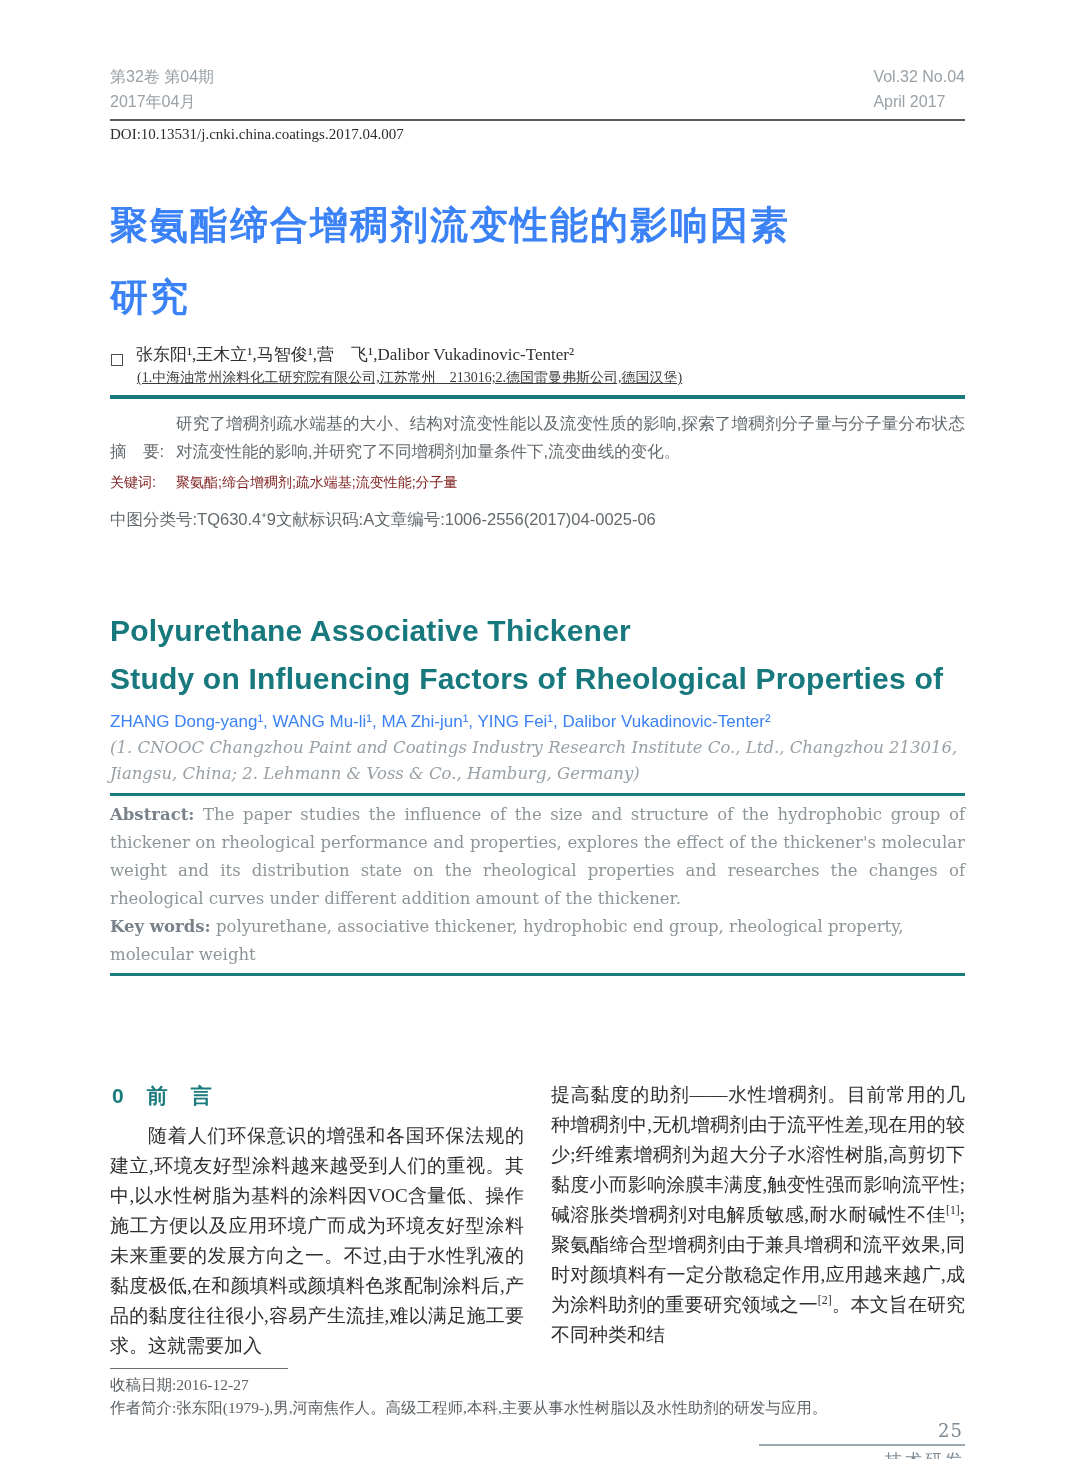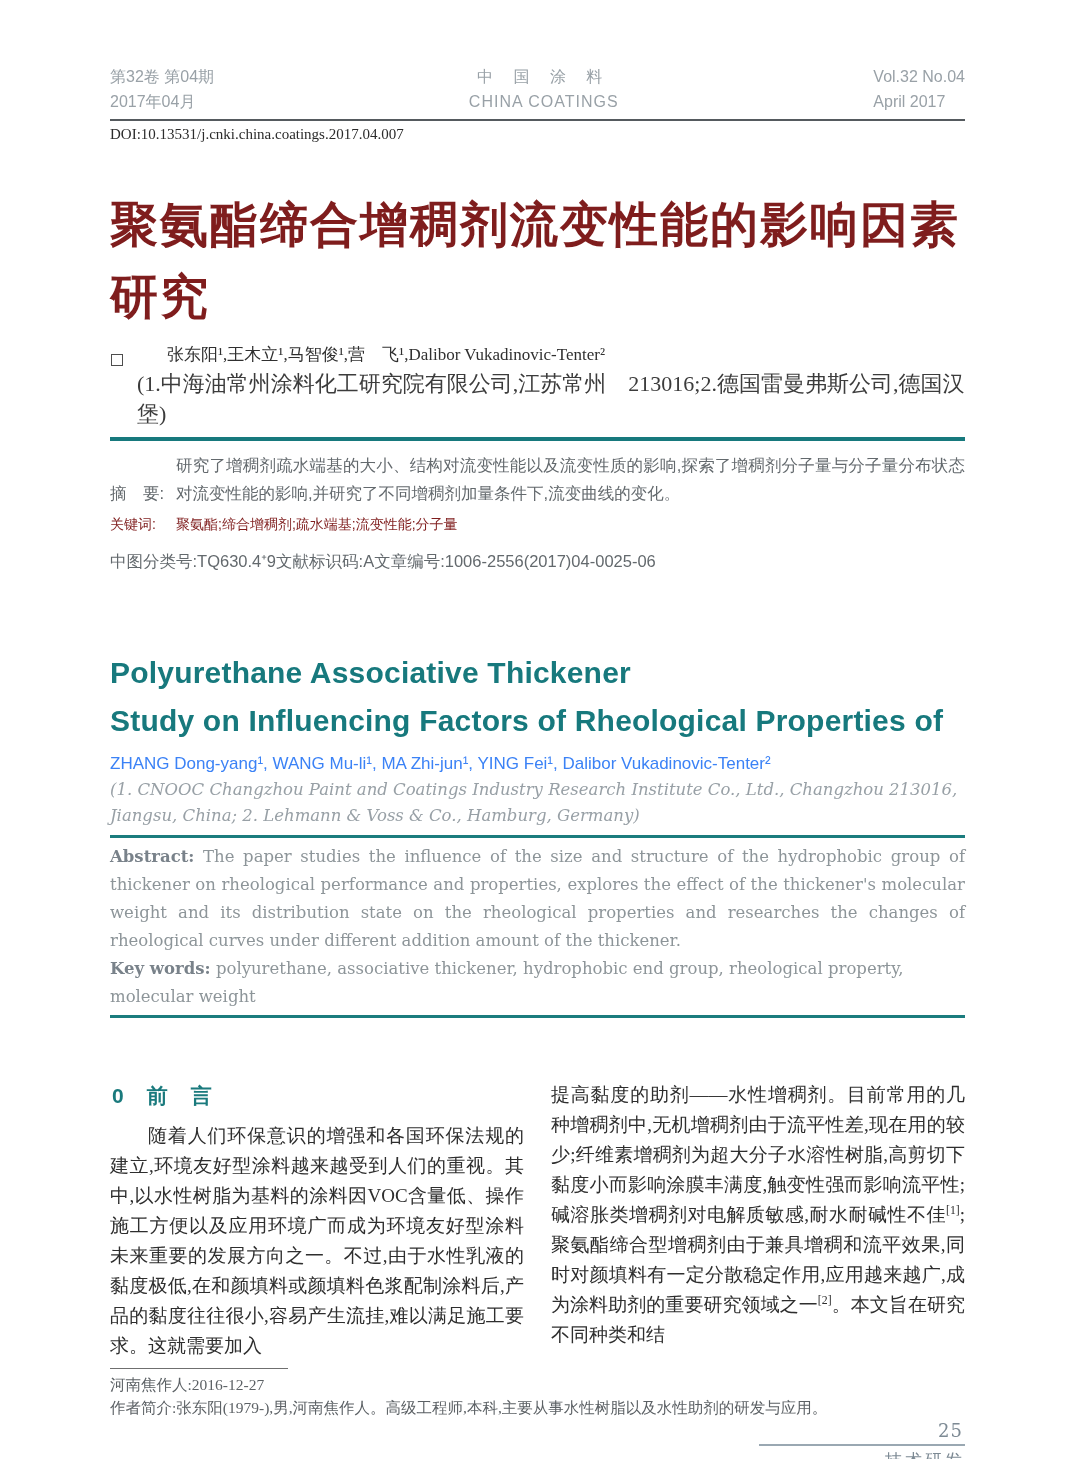--- a/index.html
+++ b/index.html
@@ -21,29 +21,29 @@
     color: #99a1a7; font-size: 16px; line-height: 25px; }
   .jh-left { text-align: left; }
   .jh-center { text-align: center; }
   .jh-center .cn { letter-spacing: 8px; }
   .jh-center .en { letter-spacing: 1px; }
   .jh-right { text-align: left; }
   .header-rule { border: none; border-top: 2px solid #555a5e; margin-top: 5px; }
   .doi-line { margin-top: 5px; font-size: 15px; color: #2b2b2b; font-family: "Liberation Serif", serif; }
 
   
-  .title-cn { margin-top: 46px; color: #7f1d1d; font-size: 48px; font-weight: 800;
+  .title-cn { margin-top: 46px; color: #3b82f6; font-size: 38px; font-weight: 800;
     line-height: 72px; letter-spacing: 2px; font-family: "Liberation Sans", sans-serif; }
   .title-cn span { display: block; }
   .authors-row { margin-top: 10px; display: flex; align-items: flex-end;
-    font-size: 17px; color: #303030; font-family: "Liberation Serif", serif; gap: 31px; }
+    font-size: 17px; color: #303030; font-family: "Liberation Serif", serif; }
   .author-square { flex: 0 0 auto; width: 12px; height: 12px; border: 1.5px solid #4d4d4d;
     margin: 4px 13px 0 1px; }
-  .affiliation-cn { margin-top: 3px; padding-left: 27px; font-size: 22px; color: #3c3c3c;
-    font-family: "Liberation Serif", serif; }
+  .affiliation-cn { margin-top: 3px; padding-left: 27px; font-size: 14px; color: #3c3c3c;
+    font-family: "Liberation Serif", serif; text-decoration: underline; }
   .teal-bar { margin-top: 8px; height: 4px; background: #17797d; }
 
   
   .abstract-cn { margin-top: 10px; display: flex; font-size: 16.5px; line-height: 28px; color: #63696d; align-items: flex-end; }
   .abstract-cn .lbl { flex: 0 0 66px; }
   .abstract-cn .txt { flex: 1; text-align: justify; }
   .keywords-cn { margin-top: 3px; display: flex; font-size: 14px; line-height: 28px; color: #7f1d1d; }
   .keywords-cn .lbl { flex: 0 0 66px; }
   .meta-row { margin-top: 9px; display: flex; 
     font-size: 16.5px; line-height: 28px; color: #63696d; }
@@ -89,24 +89,20 @@
 </style>
 </head>
 <body>
 
 <div class="page">
 
   <div class="journal-header">
     <div class="jh-left">
       <div>第32卷 第04期</div>
       <div>2017年04月</div>
-    </div>
-    <div class="jh-center">
-      <div class="cn">中 国 涂 料</div>
-      <div class="en">CHINA COATINGS</div>
     </div>
     <div class="jh-right">
       <div>Vol.32 No.04</div>
       <div>April 2017</div>
     </div>
   </div>
   <hr class="header-rule">
   <div class="doi-line">DOI:10.13531/j.cnki.china.coatings.2017.04.007</div>
 
   <h1 class="title-cn">
@@ -157,21 +153,21 @@
         <h3 class="section-heading">0　前　言</h3>
         <p class="body-par indent">随着人们环保意识的增强和各国环保法规的建立,环境友好型涂料越来越受到人们的重视。其中,以水性树脂为基料的涂料因VOC含量低、操作施工方便以及应用环境广而成为环境友好型涂料未来重要的发展方向之一。不过,由于水性乳液的黏度极低,在和颜填料或颜填料色浆配制涂料后,产品的黏度往往很小,容易产生流挂,难以满足施工要求。这就需要加入</p>
       </div>
       <div class="col">
         <p class="body-par">提高黏度的助剂——水性增稠剂。目前常用的几种增稠剂中,无机增稠剂由于流平性差,现在用的较少;纤维素增稠剂为超大分子水溶性树脂,高剪切下黏度小而影响涂膜丰满度,触变性强而影响流平性;碱溶胀类增稠剂对电解质敏感,耐水耐碱性不佳<sup>[1]</sup>;聚氨酯缔合型增稠剂由于兼具增稠和流平效果,同时对颜填料有一定分散稳定作用,应用越来越广,成为涂料助剂的重要研究领域之一<sup>[2]</sup>。本文旨在研究不同种类和结</p>
       </div>
     </div>
 
     <div class="footnote">
       <hr class="footnote-rule">
-      <p><span>河南焦作人:</span><span>2016-12-27</span></p>
+      <p><span>收稿日期:</span><span>2016-12-27</span></p>
       <p><span>作者简介:</span><span>张东阳(1979-),男,河南焦作人。高级工程师,本科,主要从事水性树脂以及水性助剂的研发与应用。</span></p>
     </div>
   </div>
 
   <div class="page-footer">
     <div class="page-number">25</div>
     <hr class="footer-rule">
     <div class="footer-cn">技术研发</div>
     <div class="footer-en">Technical Research and Development</div>
   </div>

